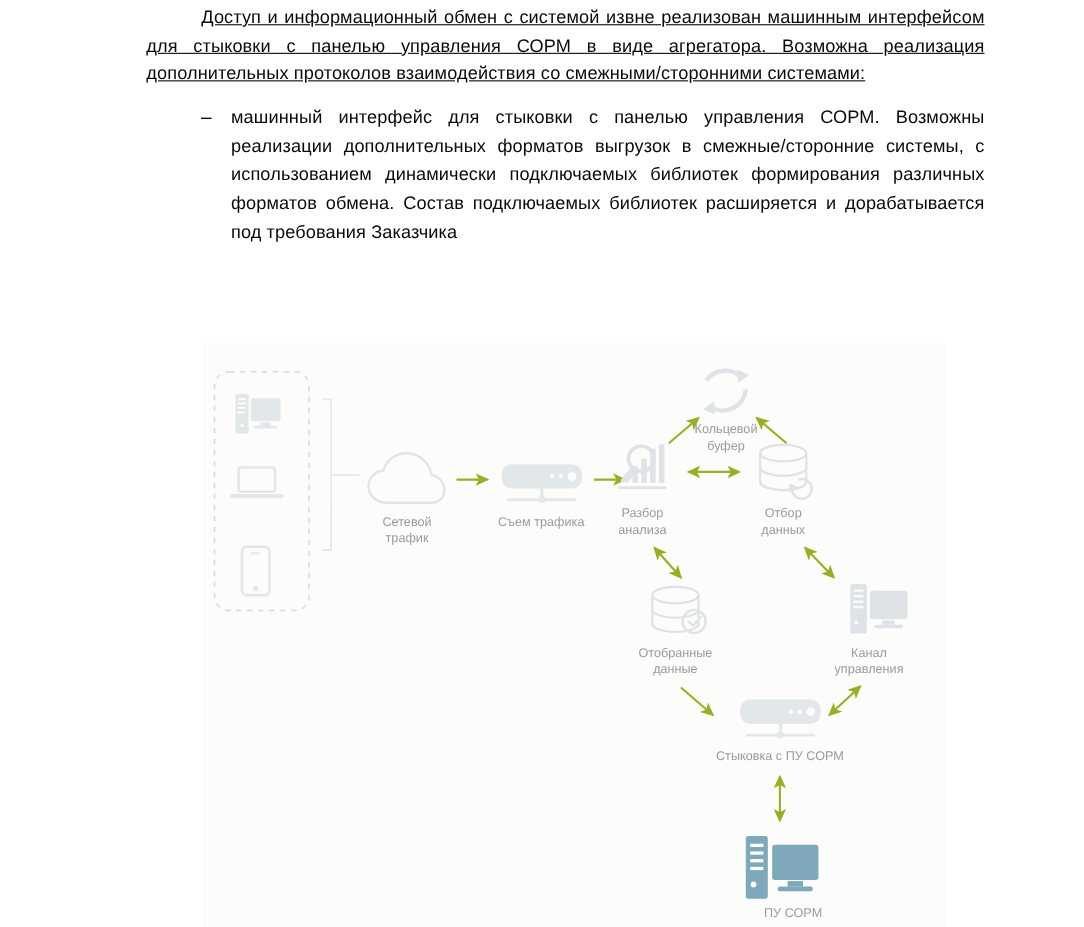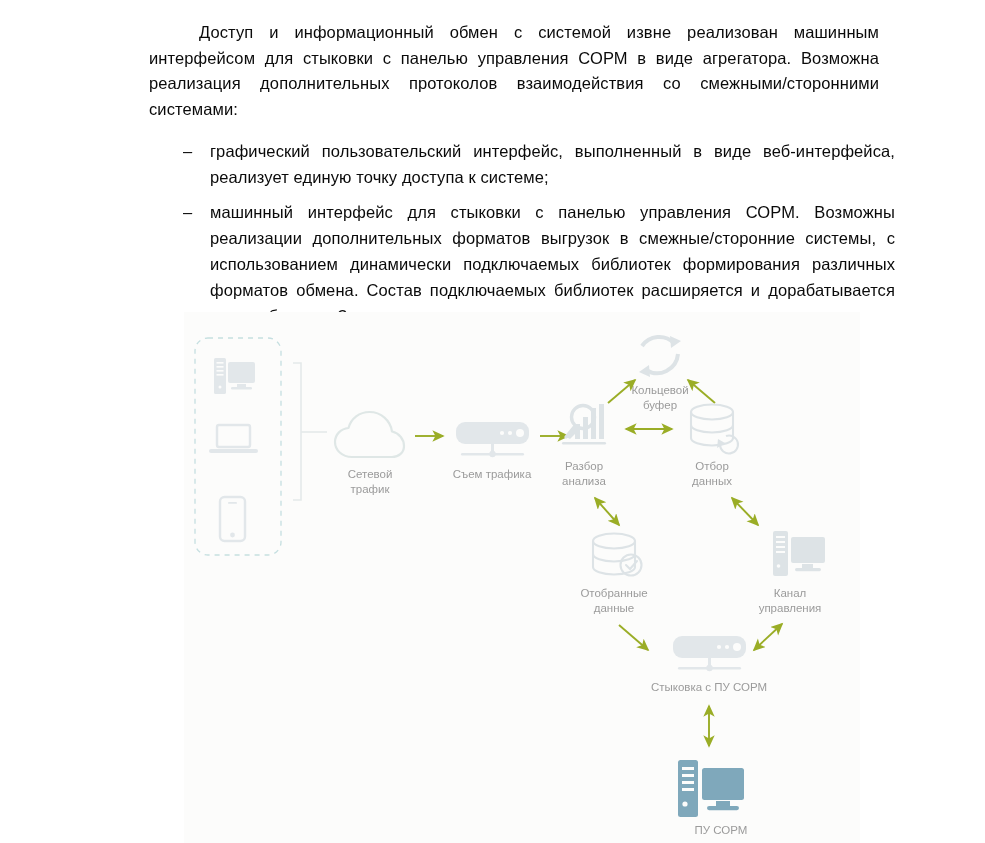--- a/index.html
+++ b/index.html
@@ -22,23 +22,24 @@
     left: 133px;
     top: 4px;
     width: 762px;
   }
   .para {
     font-size: 16.5px;
     line-height: 25.5px;
     text-align: justify;
     text-align-last: left;
     text-indent: 50px;
-    margin: 16px;
+    margin: 0;
     color: #0a0a0a;
     letter-spacing: 0.1px;
+    text-decoration: underline;
   }
   .bullets {
     margin: 13px 0 0 0;
     padding: 0;
     list-style: none;
   }
   .bullet {
     position: relative;
     padding-left: 77px;
     font-size: 16.5px;
@@ -79,21 +80,20 @@
 </style>
 </head>
 <body>
 
 <div class="doc">
   <p class="para">Доступ и информационный обмен с системой извне реализован машинным интерфейсом для стыковки с панелью управления СОРМ в виде агрегатора. Возможна реализация дополнительных протоколов взаимодействия со смежными/сторонними системами:</p>
 
   <ul class="bullets">
     <li class="bullet">
       <span class="dash">–</span>
-      <span>графический пользовательский интерфейс, выполненный в виде веб-интерфейса, реализует единую точку доступа к системе;</span>
     </li>
     <li class="bullet">
       <span class="dash">–</span>
       <span>машинный интерфейс для стыковки с панелью управления СОРМ. Возможны реализации дополнительных форматов выгрузок в смежные/сторонние системы, с использованием динамически подключаемых библиотек формирования различных форматов обмена. Состав подключаемых библиотек расширяется и дорабатывается под требования Заказчика</span>
     </li>
   </ul>
 </div>
 
 <div class="diagram-panel">
   <svg class="diagram-svg" viewBox="0 0 676 531" xmlns="http://www.w3.org/2000/svg">

